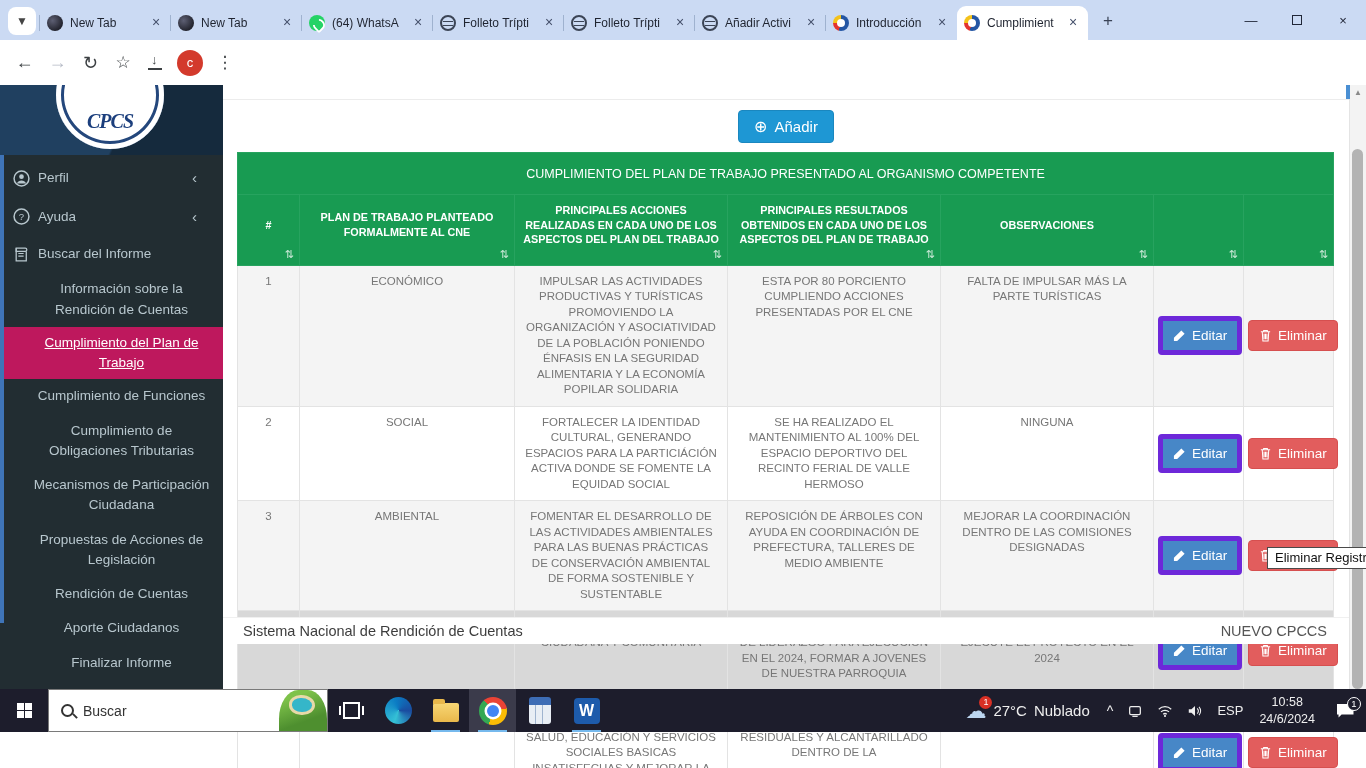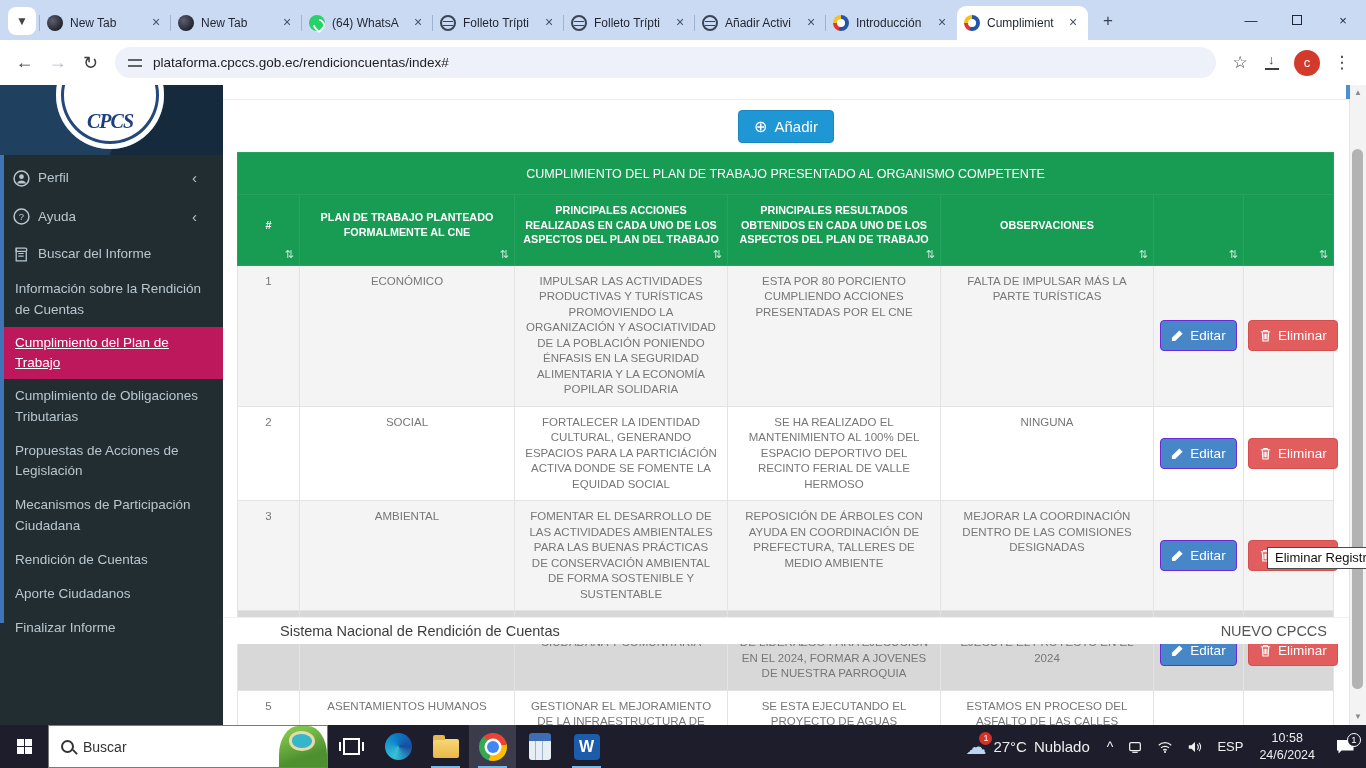--- a/index.html
+++ b/index.html
@@ -46,58 +46,58 @@
 
   .sidebar { width:223px; flex-shrink:0; background:#222d32; position:relative; }
   .logo-header { height:70px; background:linear-gradient(115deg,#204060 55%,#152a3d 56%); overflow:hidden; position:relative; }
   .logo-circle { position:absolute; left:56px; top:-44px; width:108px; height:108px; border-radius:50%; background:#fff; box-shadow:inset 0 0 0 5px #fff, inset 0 0 0 8px #24477c; display:flex; align-items:flex-end; justify-content:center; padding-bottom:16px; }
   .logo-circle span { font-family:"Liberation Serif", serif; font-size:20px; font-weight:bold; color:#1c3f7d; letter-spacing:-1px; font-style:italic; }
   .side-scroll { position:absolute; left:0; top:70px; width:4px; height:468px; background:#3f74b8; }
   .menu { padding-top:4px; }
   .mitem { display:flex; align-items:center; padding:8px 26px 8px 13px; color:#b8c7ce; font-size:13.5px; line-height:1.5; }
   .mitem .micon { width:17px; height:17px; margin-right:8px; flex-shrink:0; }
   .mitem .chev { margin-left:auto; font-size:15px; color:#b8c7ce; }
-  .mitem.plain { padding:7px 10px 7px 15px; display:block; }
+  .mitem.plain { padding:7px 10px 7px 30px; display:block;text-align:center; }
   .mitem.active { background:#be185d; color:#fff; padding-top:6px; padding-bottom:6px;text-decoration:underline; }
   .micon svg { width:17px; height:17px; }
 
   .content { flex:1; position:relative; background:#fff; }
   .topline { position:absolute; top:14px; left:0; right:0; border-top:1px solid #ececec; }
   .addrow { padding-top:25px; display:flex; justify-content:center; }
   .btn-add { background:#1e97d4; border:1px solid #1a87bf; color:#fff; font-size:15px; padding:7px 15px; border-radius:4px; display:flex; align-items:center; gap:7px; }
   .btn-add .plus { font-size:16px; line-height:1; }
 
   .tablewrap { margin:9px 0 0 14px; width:1096px; }
   table { border-collapse:collapse; width:1096px; table-layout:fixed; }
   .title-row th { background:#189b52; color:#fff; font-size:12.5px; font-weight:normal; height:42px; border:1px solid #27a35f; text-align:center; }
   .head-row th { background:#189b52; color:#fff; font-size:10.8px; font-weight:bold; border:1px solid #27a35f; position:relative; padding:8px 6px 18px; text-align:center; vertical-align:middle; line-height:1.35; }
   .sort { position:absolute; right:5px; bottom:3px; font-size:11px; color:#c9e8d6; font-weight:normal; }
   td { border:1px solid #e3e3e3; font-size:11.5px; color:#777; text-align:center; vertical-align:top; padding:8px 10px; line-height:1.35; background:#fff; }
   tr.odd td { background:#f4f4f4; }
   tr.hl td { background:#d8d8d8; }
   td.bcell { vertical-align:middle; padding:4px; }
   .btn-edit, .btn-del { color:#fff; font-size:13.5px; padding:7px 10px; border-radius:4px; border:none; display:inline-flex; align-items:center; gap:6px; }
-  .btn-edit { background:#4787c7; border:1px solid #6d28d9; }
+  .btn-edit { background:#4787c7; border:5px solid #6d28d9; }
   .btn-del { background:#e25d5d; border:1px solid #d64f4f; }
   .bico { width:13px; height:13px; display:inline-block; }
   .bico svg { width:13px; height:13px; display:block; }
 
   .footerbar { position:absolute; left:0; top:532px; width:100%; height:27px; background:#fff; border-top:1px solid #f0f0f0; display:flex; align-items:center; justify-content:space-between; padding:0 22px 0 20px; z-index:5; }
-  .footerbar .fl { font-size:14.5px; color:#3d3d3d;margin-left:37px; }
+  .footerbar .fl { font-size:14.5px; color:#3d3d3d; }
   .footerbar .fr { font-size:14.5px; color:#555; }
 
   .tooltip { position:absolute; left:1044px; top:462px; background:#fff; border:1px solid #4a4a4a; font-size:13px; color:#111; padding:2px 7px 3px; z-index:8; white-space:nowrap; }
 
   .scrollcol { width:17px; flex-shrink:0; background:#f3f3f3; border-left:1px solid #e4e4e4; position:relative; }
   .sc-arr { position:absolute; left:0; width:100%; text-align:center; font-size:8px; color:#8a8a8a; line-height:16px; }
   .sc-thumb { position:absolute; top:64px; left:2px; width:11px; height:540px; background:#b3b3b3; border-radius:6px; }
   .sc-accent { position:absolute; left:-4px; top:0; width:4px; height:14px; background:#4a8fd3; }
 
   
-  .taskbar { position:absolute; top:725px; left:0; width:1366px; height:43px; background:#1d1d2c; display:flex; align-items:stretch; color:#eee; }
+  .taskbar { position:absolute; top:689px; left:0; width:1366px; height:43px; background:#1d1d2c; display:flex; align-items:stretch; color:#eee; }
   .tb-start { width:48px; display:flex; align-items:center; justify-content:center; }
   .winlogo { width:15px; height:15px; display:grid; grid-template-columns:7px 7px; grid-template-rows:7px 7px; gap:1px; }
   .winlogo i { background:#fff; }
   .tb-search { width:280px; background:#fff; border:1px solid #7a7a7a; display:flex; align-items:center; gap:9px; padding:0 0 0 12px; color:#333; }
   .tb-search .q { font-size:14px; color:#333; }
   .mag { width:13px; height:13px; border:2px solid #333; border-radius:50%; position:relative; flex-shrink:0; }
   .mag::after { content:""; position:absolute; left:9px; top:9px; width:6px; border-top:2px solid #333; transform:rotate(45deg); }
   .search-art { margin-left:auto; width:48px; height:41px; background:linear-gradient(160deg,#7ec24a 20%,#4e8f2f 70%); border-radius:40% 40% 0 0/70% 70% 0 0; position:relative; overflow:hidden; }
   .search-art::after { content:""; position:absolute; left:13px; top:8px; width:20px; height:14px; background:#35b6c9; border-radius:45% 55% 50% 50%; box-shadow:0 0 0 3px #e7d9a8; }
   .tb-tile { width:47px; display:flex; align-items:center; justify-content:center; position:relative; }
@@ -185,24 +185,20 @@
           <span class="maxbox"></span>
         </div>
       <div class="wc">×</div>
     </div>
   </div>
 
   <div class="toolbar">
     <div class="navbtn">←</div>
     <div class="navbtn disabled">→</div>
     <div class="navbtn">↻</div>
-    <div class="urlpill">
-      <span class="tuneicon"></span>
-      <span class="urltext">plataforma.cpccs.gob.ec/rendicioncuentas/index#</span>
-    </div>
     <div class="tbico">☆</div>
     <div class="tbico">
         <span class="dlicon"></span>
       </div>
     <div class="avatar">c</div>
     <div class="tbico">⋮</div>
   </div>
 
   <div class="page">
 
@@ -234,23 +230,24 @@
         <div class="mitem">
           <span class="micon"><svg viewBox="0 0 16 16">
                 <path d="M3 2h8.5a1.5 1.5 0 0 1 0 3H3z" fill="none" stroke="#b8c7ce" stroke-width="1.2"></path>
                 <path d="M3 2v12h9.5V5" fill="none" stroke="#b8c7ce" stroke-width="1.2"></path>
                 <path d="M5 7h5M5 9.5h5" stroke="#b8c7ce" stroke-width="1"></path>
               </svg></span>
           <span>Buscar del Informe</span>
         </div>
         <div class="mitem plain">Información sobre la Rendición de Cuentas</div>
         <div class="mitem plain active">Cumplimiento del Plan de Trabajo</div>
+        <div class="mitem plain">Cumplimiento de Funciones</div>
         <div class="mitem plain">Cumplimiento de Obligaciones Tributarias</div>
+        <div class="mitem plain">Mecanismos de Participación Ciudadana</div>
         <div class="mitem plain">Propuestas de Acciones de Legislación</div>
-        <div class="mitem plain">Mecanismos de Participación Ciudadana</div>
         <div class="mitem plain">Rendición de Cuentas</div>
         <div class="mitem plain">Aporte Ciudadanos</div>
         <div class="mitem plain">Finalizar Informe</div>
       </div>
     </div>
 
     <div class="content">
       <div class="topline"></div>
 
       <div class="addrow">

